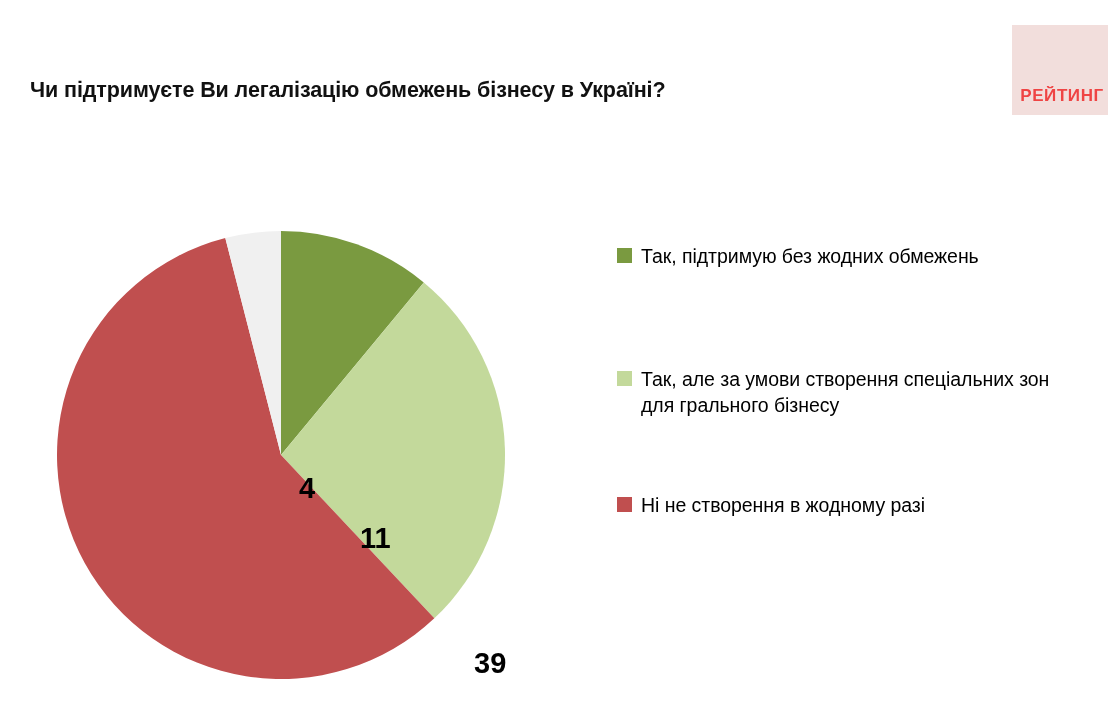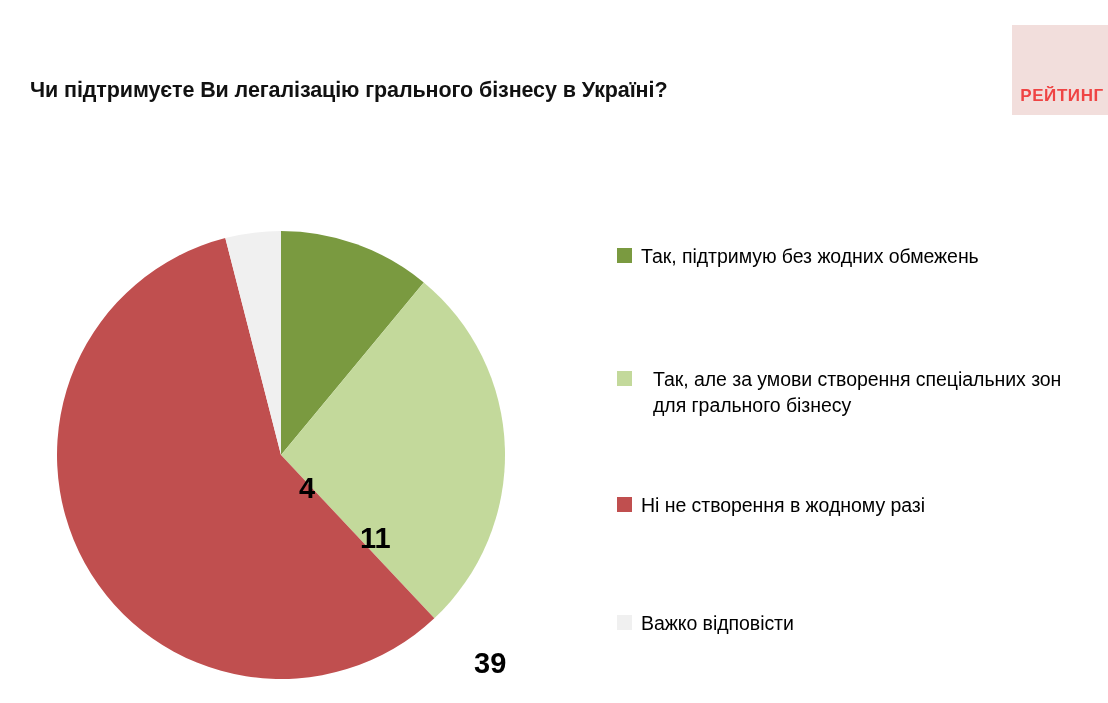--- a/index.html
+++ b/index.html
@@ -87,21 +87,21 @@
     width: 470px;
     height: 430px;
   }
   .legend-item {
     position: absolute;
     display: flex;
     align-items: flex-start;
     width: 470px;
   }
   #legend-item-0 { top: 15px;  left: 0; }
-  #legend-item-1 { top: 138px; left: 0; gap: 12px; }
+  #legend-item-1 { top: 138px; left: 0; }
   #legend-item-2 { top: 264px; left: 0; }
   #legend-item-3 { top: 382px; left: 0; }
   .legend-swatch {
     width: 15px;
     height: 15px;
     flex: 0 0 15px;
     margin-top: 5px;
     margin-right: 9px;
   }
   .legend-label {
@@ -113,21 +113,21 @@
   .legend-label.wrap { max-width: 412px; }
 </style>
 </head>
 <body>
 
 <div id="page">
 
   <div id="logo-box"></div>
   <div id="logo-text">РЕЙТИНГ</div>
 
-  <div id="chart-title">Чи підтримуєте Ви легалізацію грального бізнесу в Україні?</div>
+  <div id="chart-title">Чи підтримуєте Ви легалізацію обмежень бізнесу в Україні?</div>
 
   <div id="pie-wrap">
     <svg id="pie-svg" viewBox="0 0 450 450">
       <g id="pie-slices">
           <path d="M 225 225 L 225 1 A 224 224 0 0 1 367.7829737037065 52.40503361822323 Z" fill="#7A9A40"></path>
           <path d="M 225 225 L 367.7829737037065 52.40503361822323 A 224 224 0 0 1 378.33855172802623 388.2889725423962 Z" fill="#C3D99B"></path>
           <path d="M 225 225 L 378.33855172802623 388.2889725423962 A 224 224 0 1 1 169.2934652750726 8.03737190718661 Z" fill="#C04F4F"></path>
           <path d="M 225 225 L 169.2934652750726 8.03737190718661 A 224 224 0 0 1 224.99999999999997 1 Z" fill="#F0F0F0"></path>
         </g>
     </svg>
@@ -143,19 +143,15 @@
       <span class="legend-label">Так, підтримую без жодних обмежень</span>
     </div>
     <div class="legend-item" id="legend-item-1">
       <span class="legend-swatch" style="background: rgb(195, 217, 155);"></span>
       <span class="legend-label wrap">Так, але за умови створення спеціальних зон для грального бізнесу</span>
     </div>
     <div class="legend-item" id="legend-item-2">
       <span class="legend-swatch" style="background: rgb(192, 79, 79);"></span>
       <span class="legend-label">Ні не створення в жодному разі</span>
     </div>
-    <div class="legend-item" id="legend-item-3">
-      <span class="legend-swatch" style="background: rgb(240, 240, 240);"></span>
-      <span class="legend-label">Важко відповісти</span>
-    </div>
   </div>
 
 </div>
 
 </body></html>

